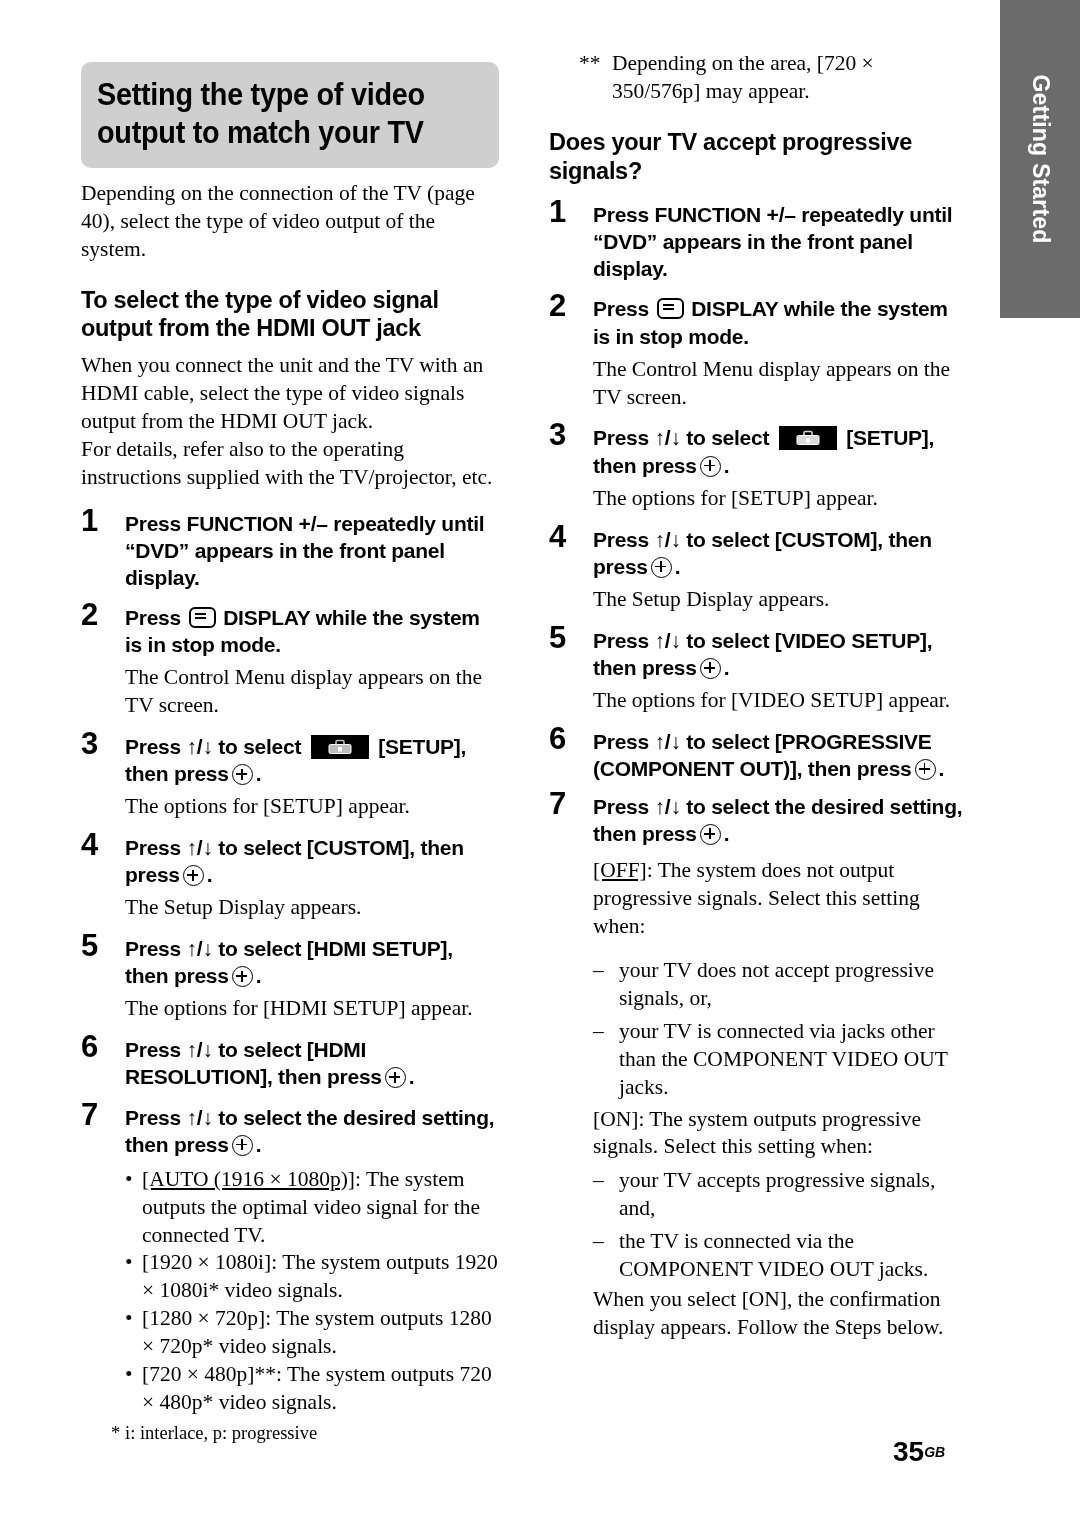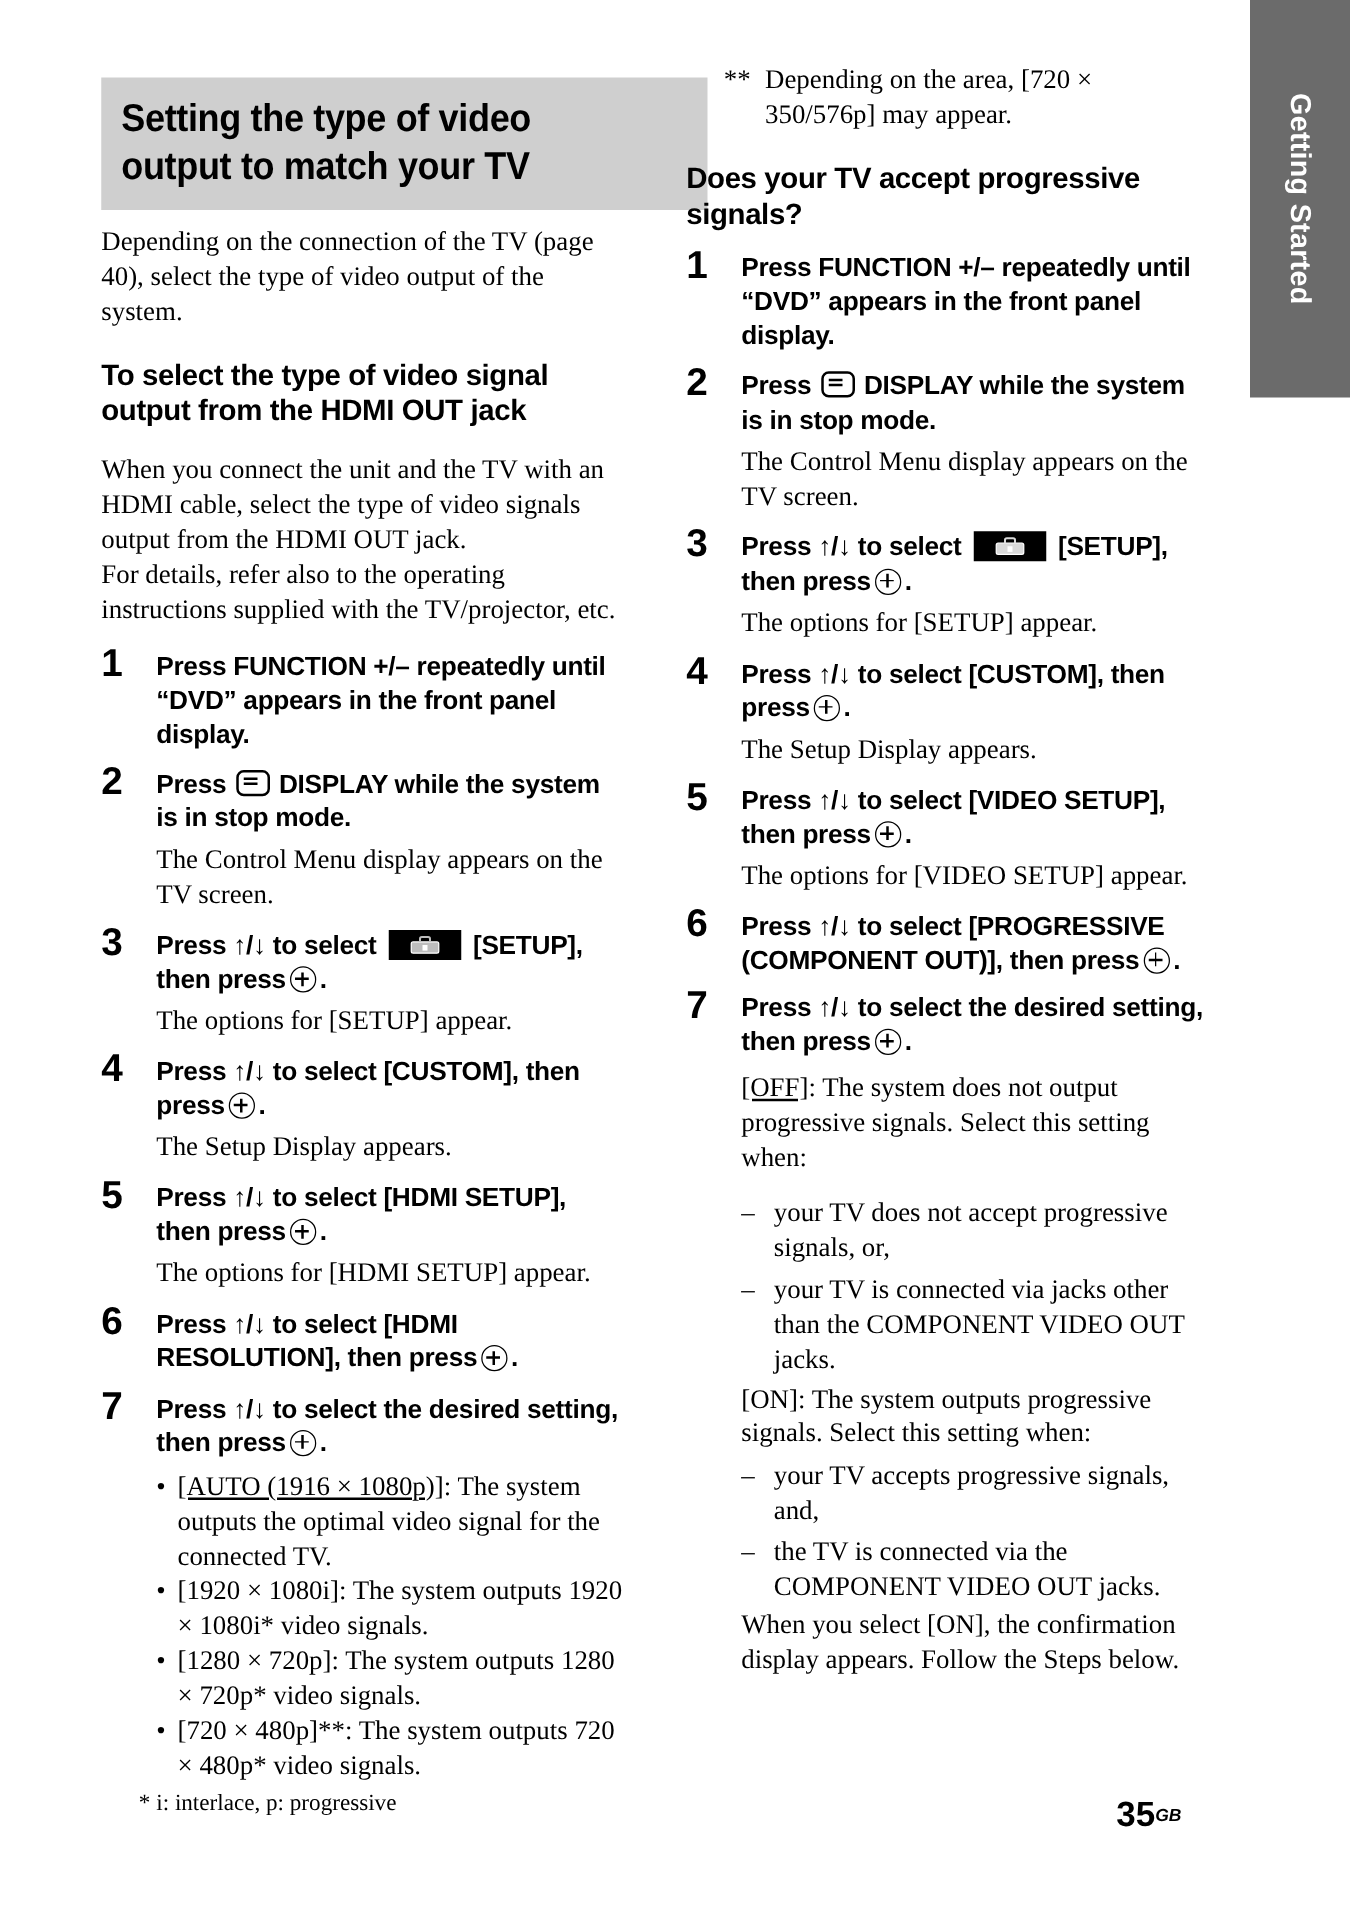--- a/index.html
+++ b/index.html
@@ -26,24 +26,25 @@
     font-weight:bold; font-size:23px; letter-spacing:.2px;
   }
 
   
   .col{ position:absolute; top:0; width:418px; }
   .col-left{ left:81px; }
   .col-right{ left:549px; }
 
   
   .title-box{
-    position:absolute; left:81px; top:62px; width:485px;
+    position:absolute; left:81px; top:62px; width:418px;
     background:#cfcfcf;
     padding:14px 4px 16px 16px;
     box-sizing:border-box;
+    border-radius:10px;
   }
   .title-box h1{
     margin:0;
     font-family:"Liberation Sans Narrow","Liberation Sans",sans-serif;
     font-weight:bold;
     font-size:31px; line-height:1.22;
     letter-spacing:-0.3px;
     transform:scaleX(.93); transform-origin:left center;
   }
 
@@ -164,21 +165,21 @@
       <span>output to match your TV</span>
     </h1>
   </div>
 
   <div class="col col-left" style="top:180px;">
 
     <p class="body-p">Depending on the connection of the TV (page 40), select the type of video output of the system.</p>
 
     <h2 class="sub-h" style="margin-top:22px;">To select the type of video signal output from the HDMI OUT jack</h2>
 
-    <p class="body-p" style="margin-top:19px;">When you connect the unit and the TV with an HDMI cable, select the type of video signals output from the HDMI OUT jack.</p>
+    <p class="body-p" style="margin-top:9px;">When you connect the unit and the TV with an HDMI cable, select the type of video signals output from the HDMI OUT jack.</p>
     <p class="body-p">For details, refer also to the operating instructions supplied with the TV/projector, etc.</p>
 
     <div class="step" style="margin-top:18px;">
       <span class="step-num">1</span>
       <span class="step-text">Press FUNCTION +/– repeatedly until “DVD” appears in the front panel display.</span>
     </div>
 
     <div class="step" style="margin-top:13px;">
       <span class="step-num">2</span>
       <span class="step-text"><span>Press</span>

